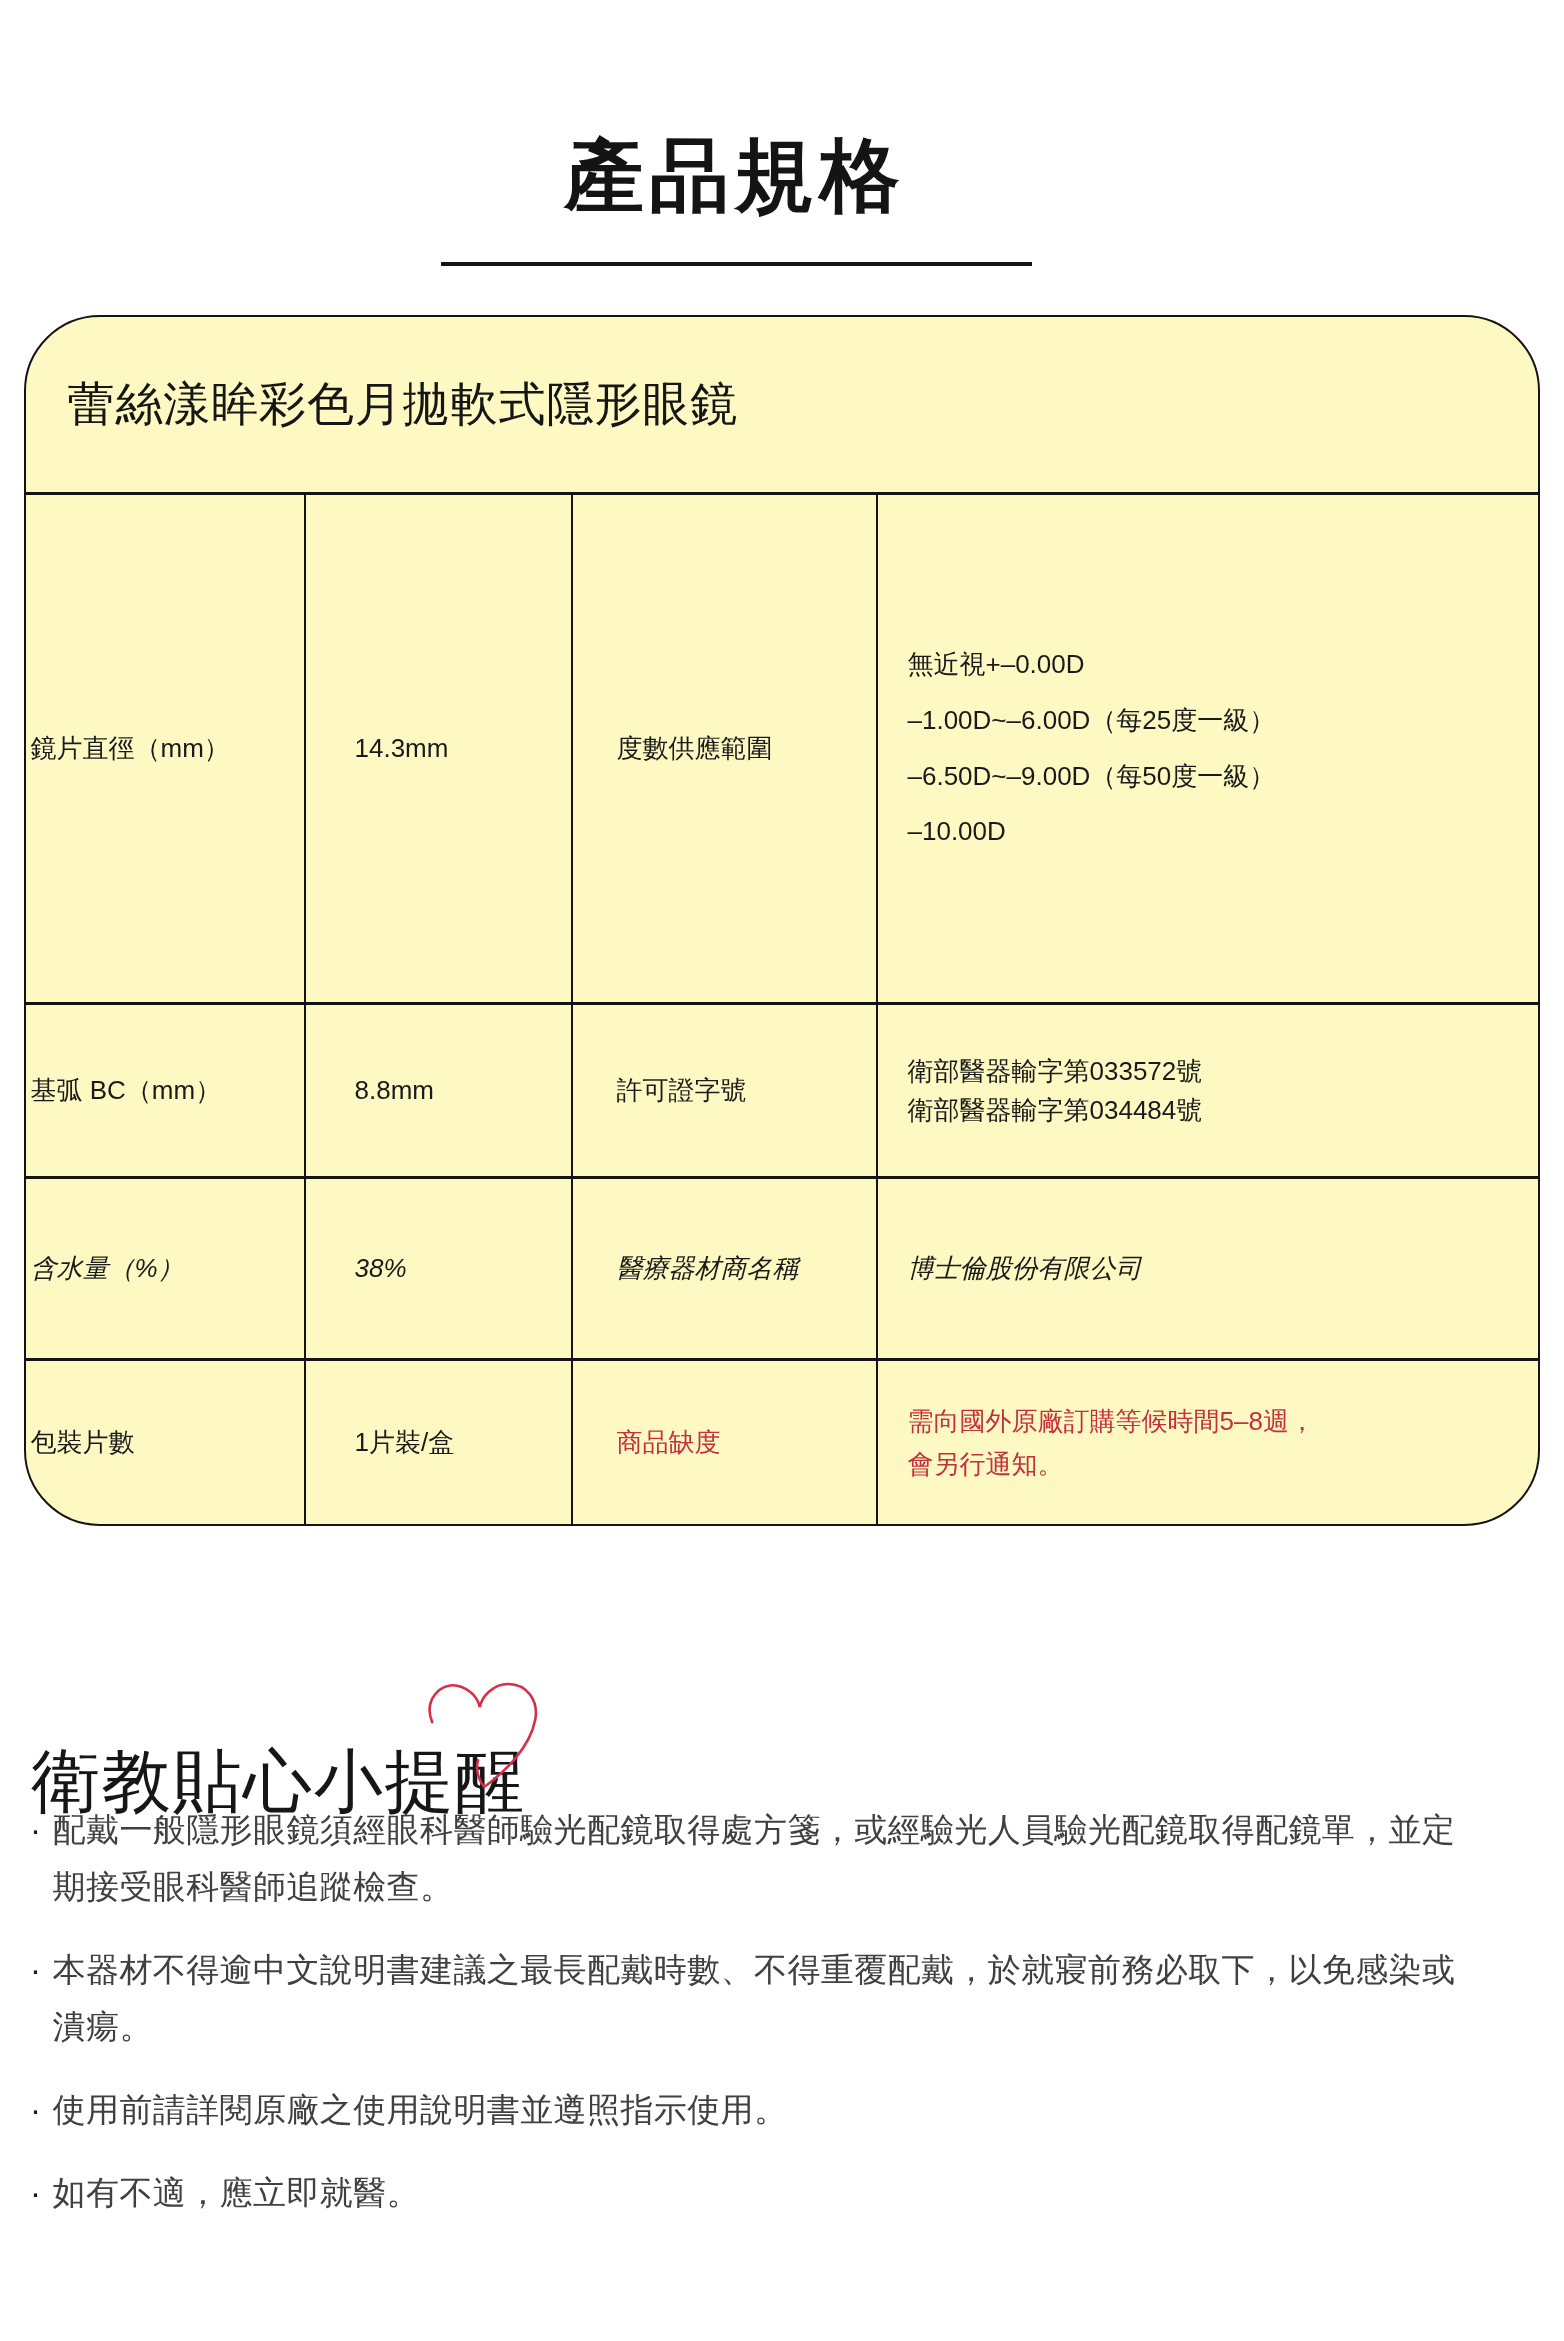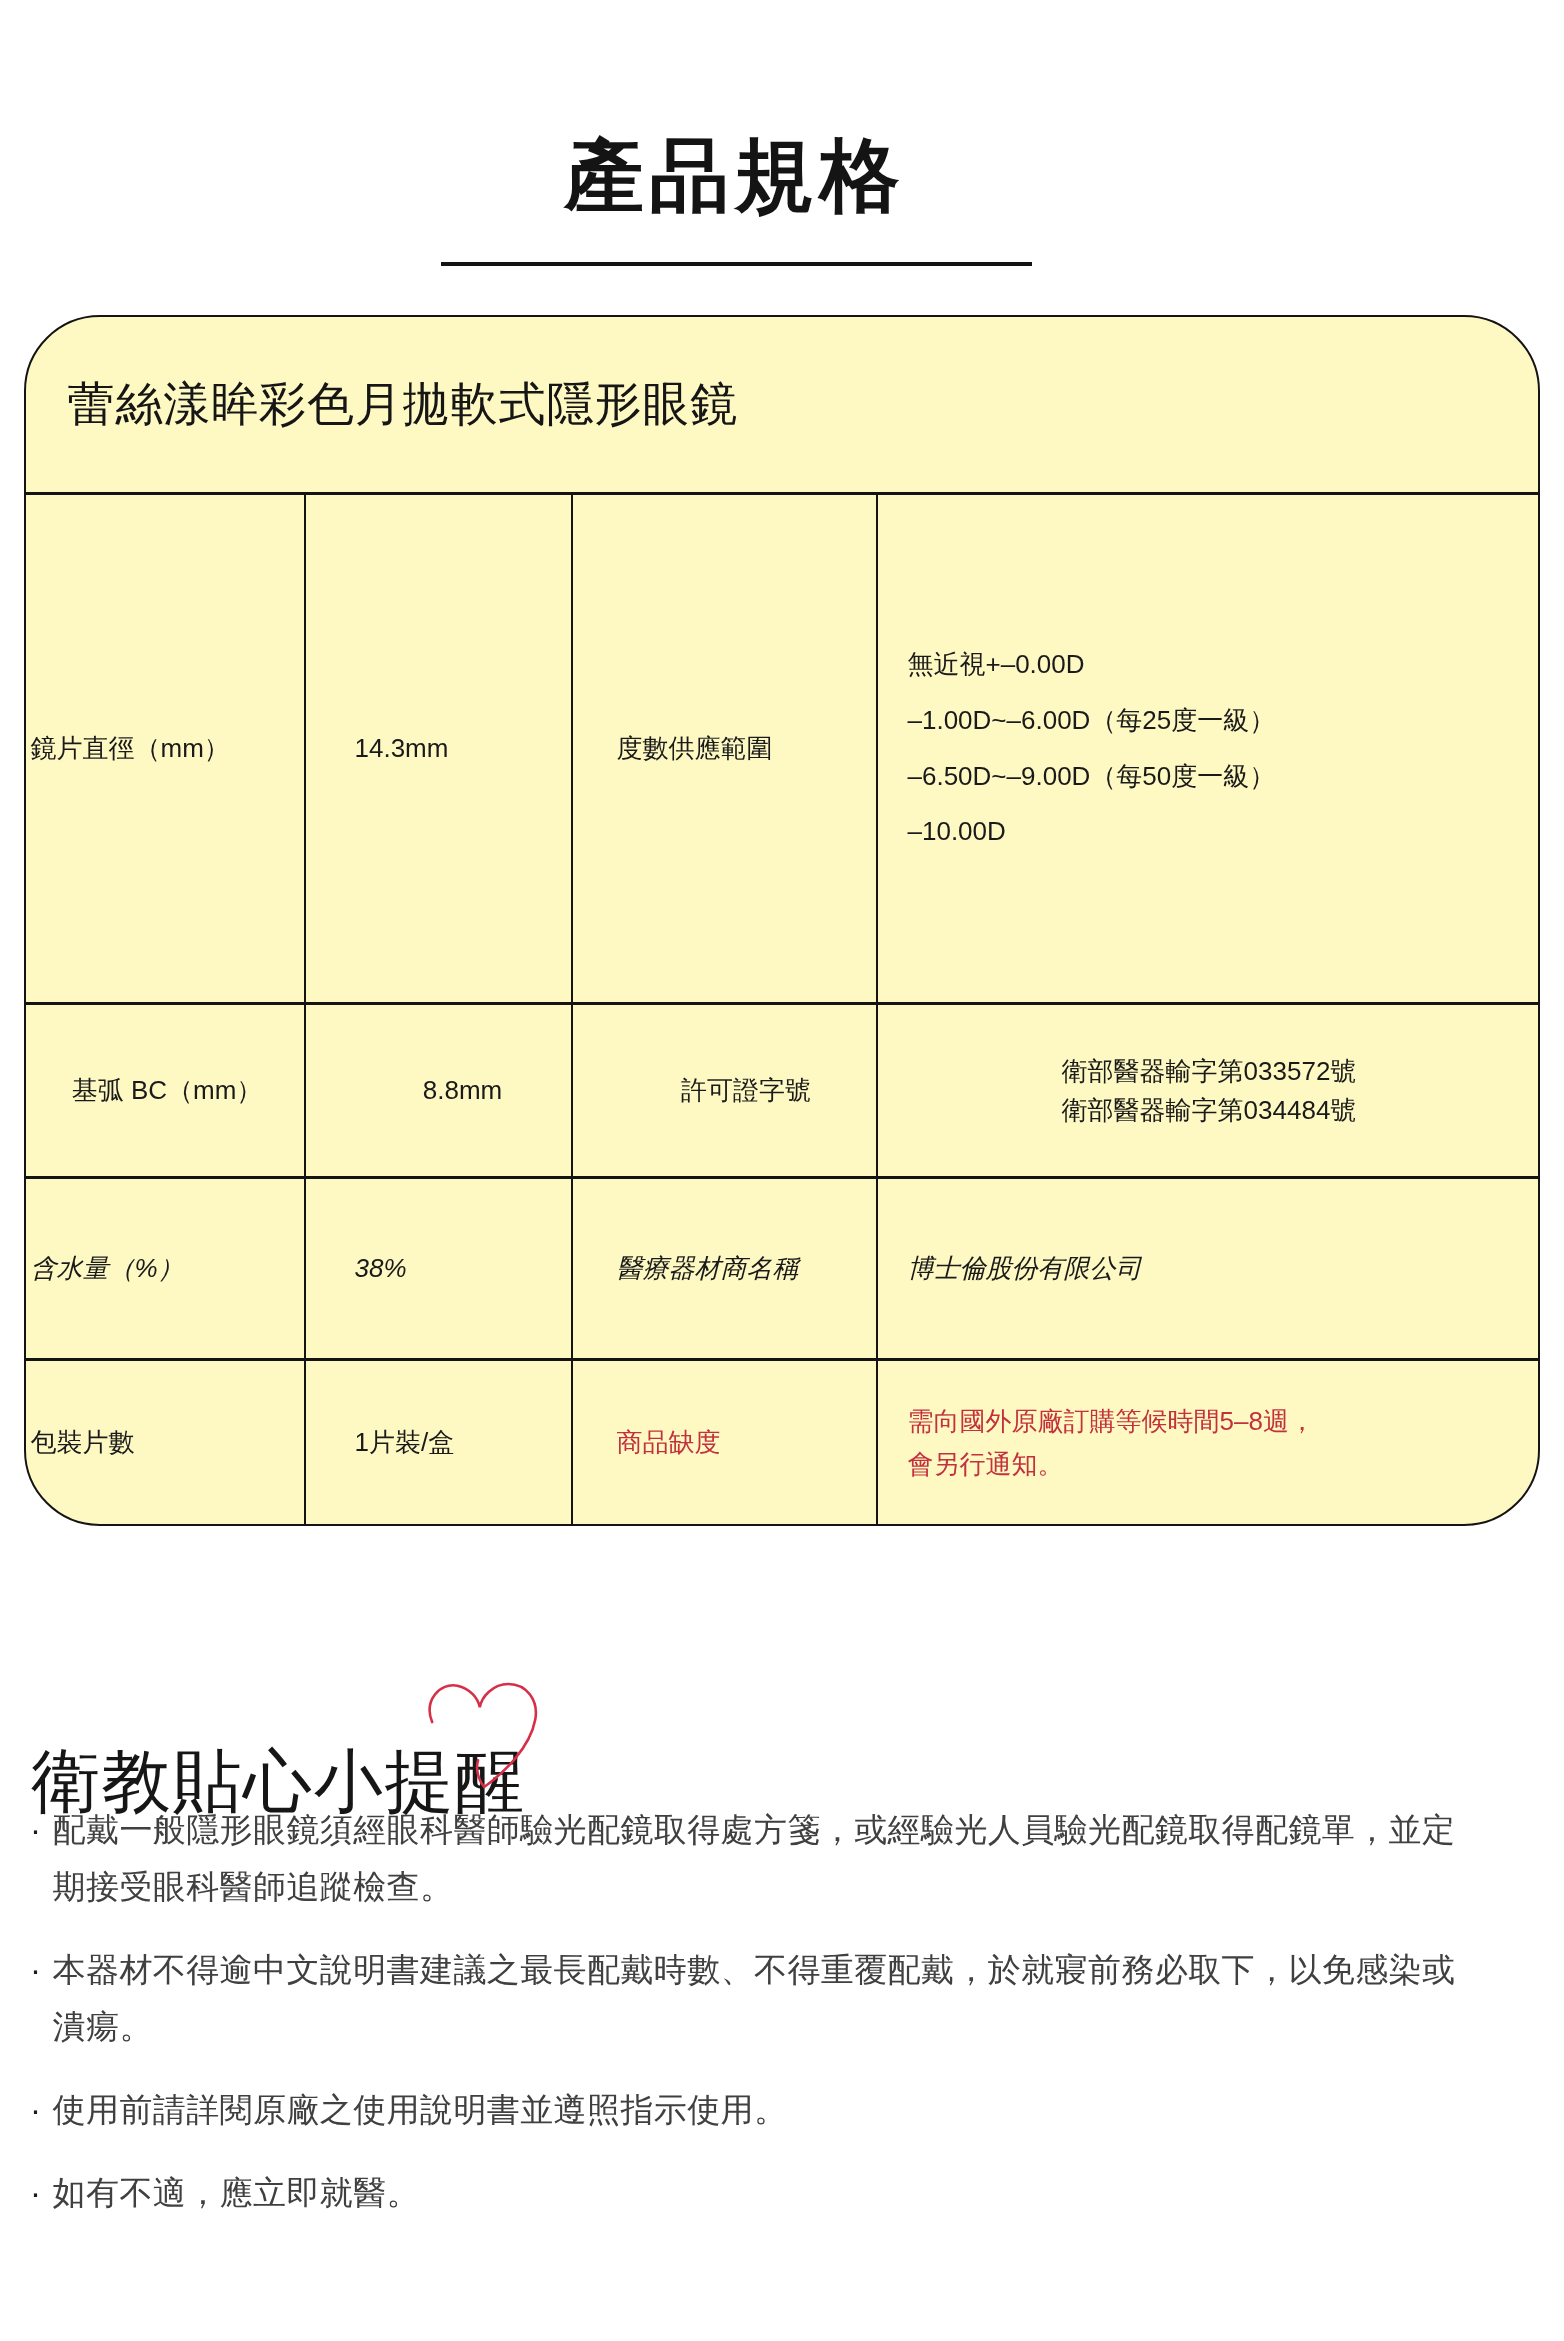--- a/index.html
+++ b/index.html
@@ -17,21 +17,21 @@
     position:absolute;left:23.5px;top:315px;width:1516px;height:1211px;
     border:2.6px solid #141414;border-radius:76px;box-sizing:border-box;
     overflow:hidden;background:#fef9c3;
   }
   .t-header{height:178px;box-sizing:border-box;border-bottom:3.5px solid #141414;
     display:flex;align-items:center;padding-left:42px;}
   .product-name{font-size:47px;color:#161616;letter-spacing:0.9px;}
   .t-row{display:flex;box-sizing:border-box;border-bottom:3.5px solid #141414;}
   .t-row.last{border-bottom:none;}
   .row-1{height:510px;}
-  .row-2{height:174px;text-align:center;}
+  .row-2{height:174px;}
   .row-3{height:182px;font-style:italic;}
   .row-4{height:163px;}
   .cell{box-sizing:border-box;display:flex;flex-direction:column;justify-content:center;
     font-size:26px;line-height:1.35;}
   .c1{width:280px;border-right:2.6px solid #141414;padding-left:5px;}
   .c2{width:267px;border-right:2.6px solid #141414;padding-left:49px;}
   .c3{width:305px;border-right:2.6px solid #141414;padding-left:44px;}
   .c4{width:659px;padding-left:30px;padding-right:26px;}
   .c4.power .line{line-height:2.15em;}
   .c4.license .line{line-height:1.5em;}

